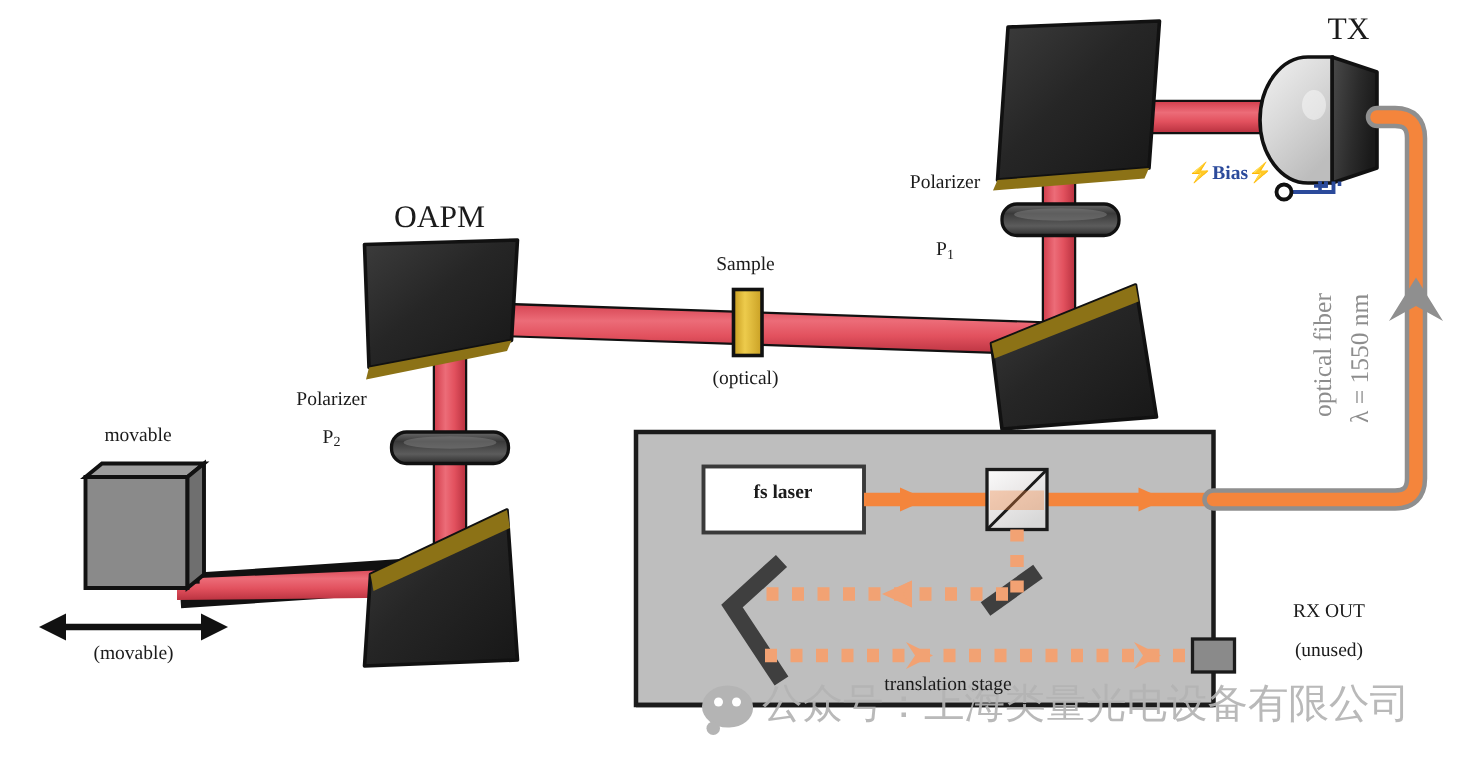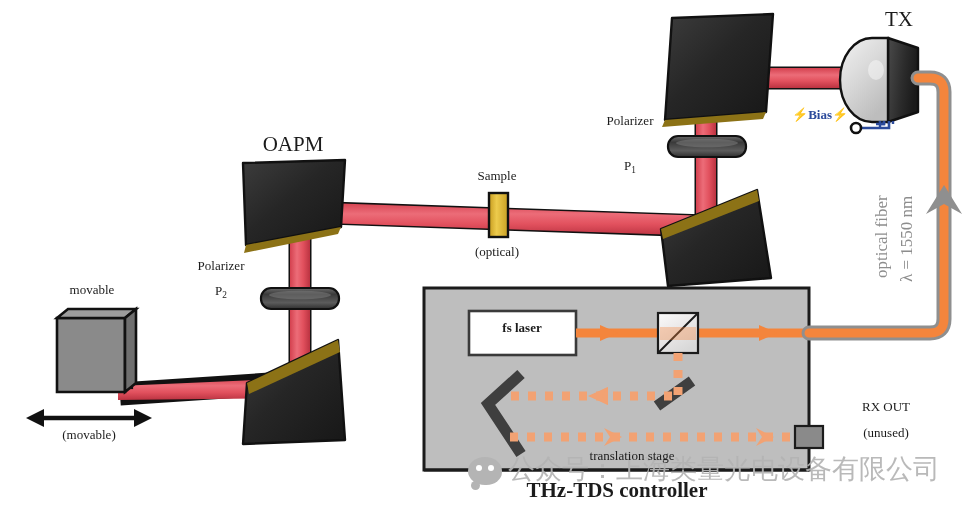--- a/index.html
+++ b/index.html
@@ -303,18 +303,17 @@
   <div class="lbl sz-mid center" style="left:92px; top:283px;">movable</div>
   <div class="lbl sz-mid center" style="left:89px; top:428px;">(movable)</div>
 
   <div class="lbl sz-small gray vert" style="left:873px; top:278px;">optical fiber</div>
   <div class="lbl sz-small gray vert" style="left:898px; top:282px;">λ = 1550 nm</div>
 
   <div class="lbl sz-mid center" style="left:522px; top:321px;font-weight:bold;">fs laser</div>
 
   <div class="lbl sz-mid center" style="left:632px; top:449px;">translation stage</div>
 
-  <div class="lbl sz-big bold center" style="left:617px; top:479px;">THz-TDS controller</div>
 
   <div class="lbl sz-mid center" style="left:886px; top:400px;">RX OUT</div>
   <div class="lbl sz-mid center" style="left:886px; top:426px;">(unused)</div>
 
 </div>
 
 </body></html>

